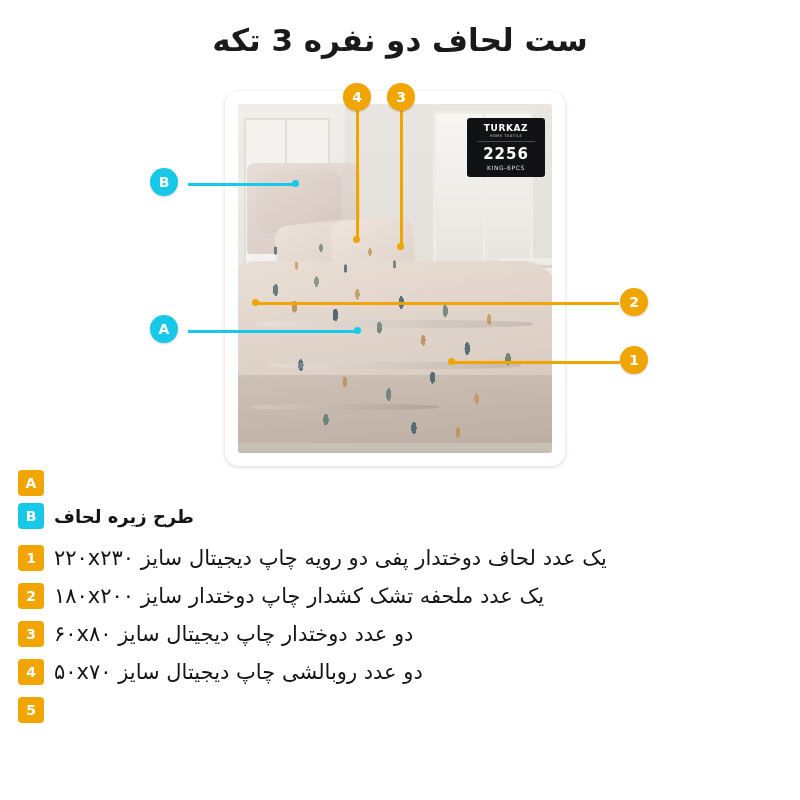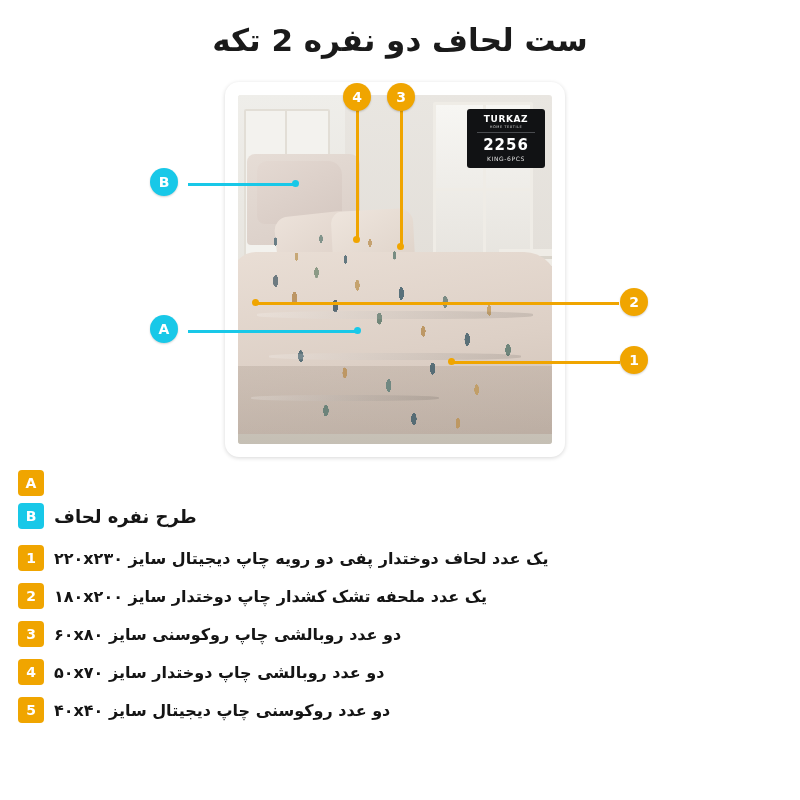--- a/index.html
+++ b/index.html
@@ -31,21 +31,21 @@
     font-weight: bold;
     color: #1a1a1a;
     letter-spacing: 0px;
     direction: rtl;
   }
 
   
   .photo-card {
     position: absolute;
     left: 225px;
-    top: 82px;
+    top: 91px;
     width: 340px;
     height: 375px;
     background: #ffffff;
     border-radius: 14px;
     box-shadow: 0 1px 4px rgba(0,0,0,0.16);
     padding: 13px;
     box-sizing: border-box;
   }
   .photo {
     position: relative;
@@ -263,22 +263,22 @@
     margin-bottom: 7px;
   }
   .legend-row .lbl {
     font-size: 18px;
     font-weight: bold;
     color: #151515;
     text-align: right;
     white-space: nowrap;
   }
   .legend-row.small .lbl {
-    font-size: 16px;
-    font-weight: bold;
+    font-size: 21px;
+    font-weight: normal;
   }
   .chip {
     width: 26px;
     height: 26px;
     border-radius: 4px;
     color: #fff;
     font-size: 14px;
     font-weight: bold;
     display: flex;
     align-items: center;
@@ -289,21 +289,21 @@
   .chip.amber { background: #f0a500; }
   .chip.cyan  { background: #18c8e8; }
   .legend .group-letters { margin-bottom: 16px; }
   .legend .group-nums .legend-row { margin-bottom: 12px; }
 </style>
 </head>
 <body>
 
 <div class="page">
 
-  <div class="title">ست لحاف دو نفره 2 تکه</div>
+  <div class="title">ست لحاف دو نفره 3 تکه</div>
 
   <div class="photo-card">
     <div class="photo">
       <div class="wall-left"></div>
       <div class="wall-panel"></div>
       <div class="window"></div>
       <div class="stairs"></div>
       <div class="floor"></div>
 
       <div class="headboard"></div>
@@ -355,43 +355,42 @@
   <div class="dot amber" style="left:448px; top:358px;"></div>
   <div class="marker amber" style="left:620px; top:346px;">1</div>
 
   <div class="legend">
 
     <div class="group-letters">
       <div class="legend-row">
         <div class="chip amber">A</div>
       </div>
       <div class="legend-row">
-        <div class="lbl">طرح نفره لحاف</div>
+        <div class="lbl">طرح زیره لحاف</div>
         <div class="chip cyan">B</div>
       </div>
     </div>
 
     <div class="group-nums">
       <div class="legend-row small">
         <div class="lbl">یک عدد لحاف دوختدار پفی دو رویه چاپ دیجیتال سایز ۲۲۰x۲۳۰</div>
         <div class="chip amber">1</div>
       </div>
       <div class="legend-row small">
         <div class="lbl">یک عدد ملحفه تشک کشدار چاپ دوختدار سایز ۱۸۰x۲۰۰</div>
         <div class="chip amber">2</div>
       </div>
       <div class="legend-row small">
-        <div class="lbl">دو عدد روبالشی چاپ روکوسنی سایز ۶۰x۸۰</div>
+        <div class="lbl">دو عدد دوختدار چاپ دیجیتال سایز ۶۰x۸۰</div>
         <div class="chip amber">3</div>
       </div>
       <div class="legend-row small">
-        <div class="lbl">دو عدد روبالشی چاپ دوختدار سایز ۵۰x۷۰</div>
+        <div class="lbl">دو عدد روبالشی چاپ دیجیتال سایز ۵۰x۷۰</div>
         <div class="chip amber">4</div>
       </div>
       <div class="legend-row small">
-        <div class="lbl">دو عدد روکوسنی چاپ دیجیتال سایز ۴۰x۴۰</div>
         <div class="chip amber">5</div>
       </div>
     </div>
 
   </div>
 
 </div>
 
 </body></html>

